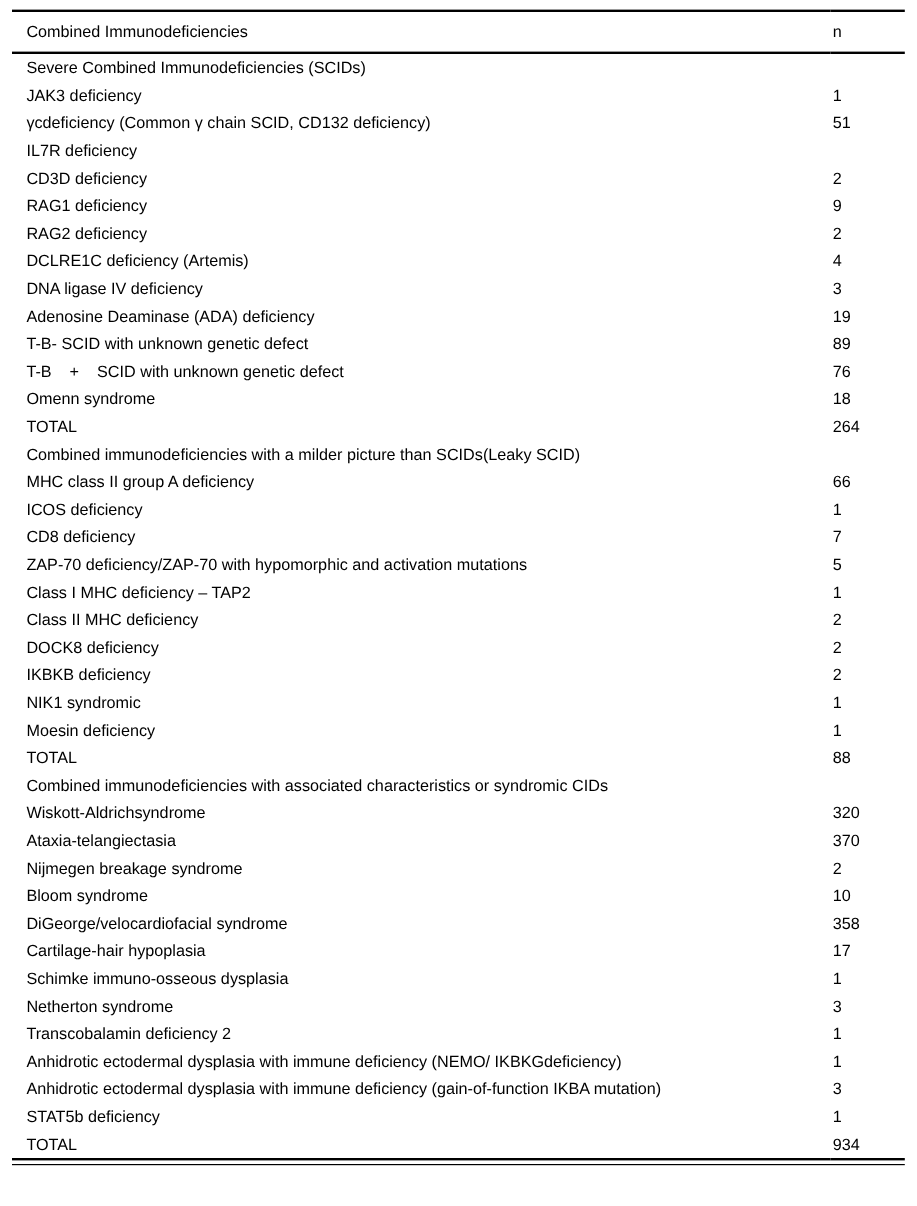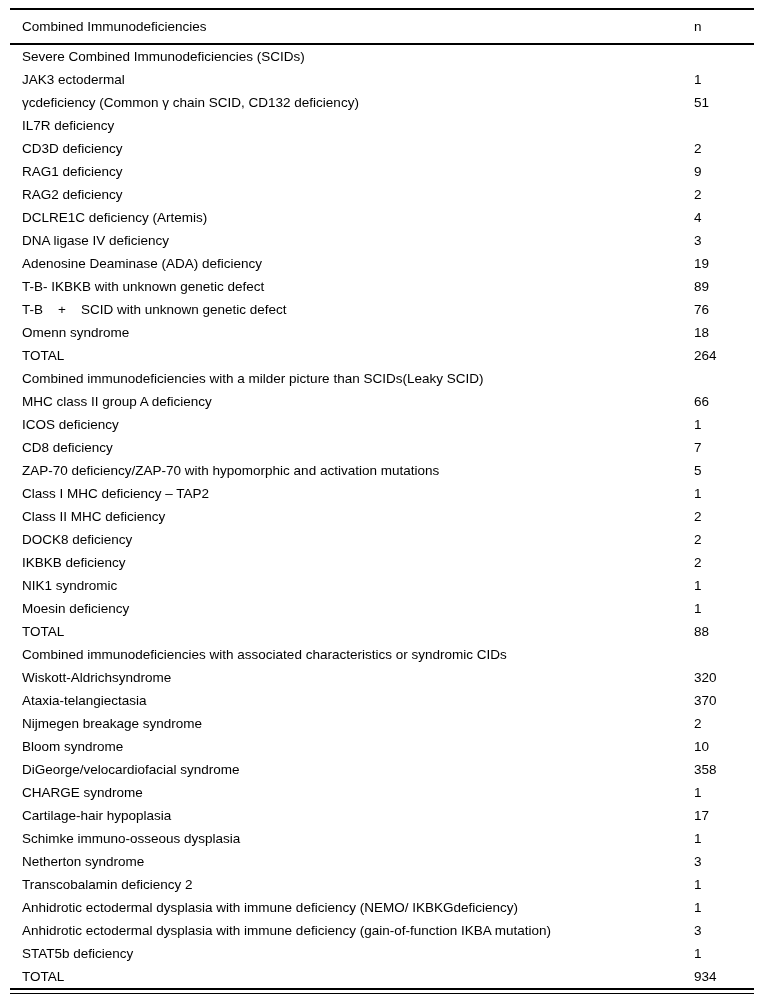--- a/index.html
+++ b/index.html
@@ -61,21 +61,21 @@
         <th class="label-col">Combined Immunodeficiencies</th>
         <th class="n-col">n</th>
       </tr>
     </thead>
     <tbody id="table-body">
         <tr>
           <td class="label-col">Severe Combined Immunodeficiencies (SCIDs)</td>
           <td class="n-col"></td>
         </tr>
         <tr>
-          <td class="label-col">JAK3 ectodermal</td>
+          <td class="label-col">JAK3 deficiency</td>
           <td class="n-col">1</td>
         </tr>
         <tr>
           <td class="label-col">γcdeficiency (Common γ chain SCID, CD132 deficiency)</td>
           <td class="n-col">51</td>
         </tr>
         <tr>
           <td class="label-col">IL7R deficiency</td>
           <td class="n-col"></td>
         </tr>
@@ -97,21 +97,21 @@
         </tr>
         <tr>
           <td class="label-col">DNA ligase IV deficiency</td>
           <td class="n-col">3</td>
         </tr>
         <tr>
           <td class="label-col">Adenosine Deaminase (ADA) deficiency</td>
           <td class="n-col">19</td>
         </tr>
         <tr>
-          <td class="label-col">T-B- IKBKB with unknown genetic defect</td>
+          <td class="label-col">T-B- SCID with unknown genetic defect</td>
           <td class="n-col">89</td>
         </tr>
         <tr>
           <td class="label-col">T-B    +    SCID with unknown genetic defect</td>
           <td class="n-col">76</td>
         </tr>
         <tr>
           <td class="label-col">Omenn syndrome</td>
           <td class="n-col">18</td>
         </tr>
@@ -183,24 +183,20 @@
           <td class="label-col">Nijmegen breakage syndrome</td>
           <td class="n-col">2</td>
         </tr>
         <tr>
           <td class="label-col">Bloom syndrome</td>
           <td class="n-col">10</td>
         </tr>
         <tr>
           <td class="label-col">DiGeorge/velocardiofacial syndrome</td>
           <td class="n-col">358</td>
-        </tr>
-        <tr>
-          <td class="label-col">CHARGE syndrome</td>
-          <td class="n-col">1</td>
         </tr>
         <tr>
           <td class="label-col">Cartilage-hair hypoplasia</td>
           <td class="n-col">17</td>
         </tr>
         <tr>
           <td class="label-col">Schimke immuno-osseous dysplasia</td>
           <td class="n-col">1</td>
         </tr>
         <tr>

